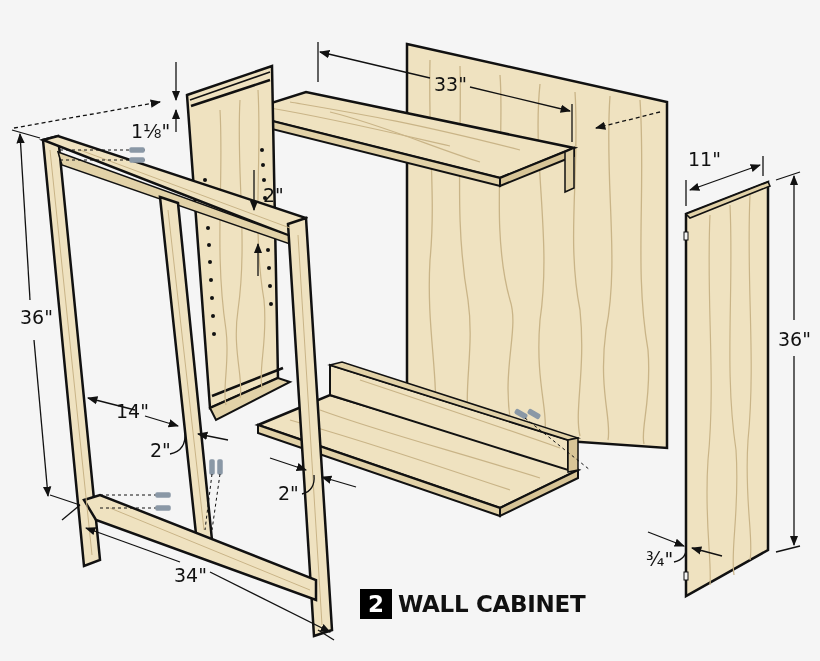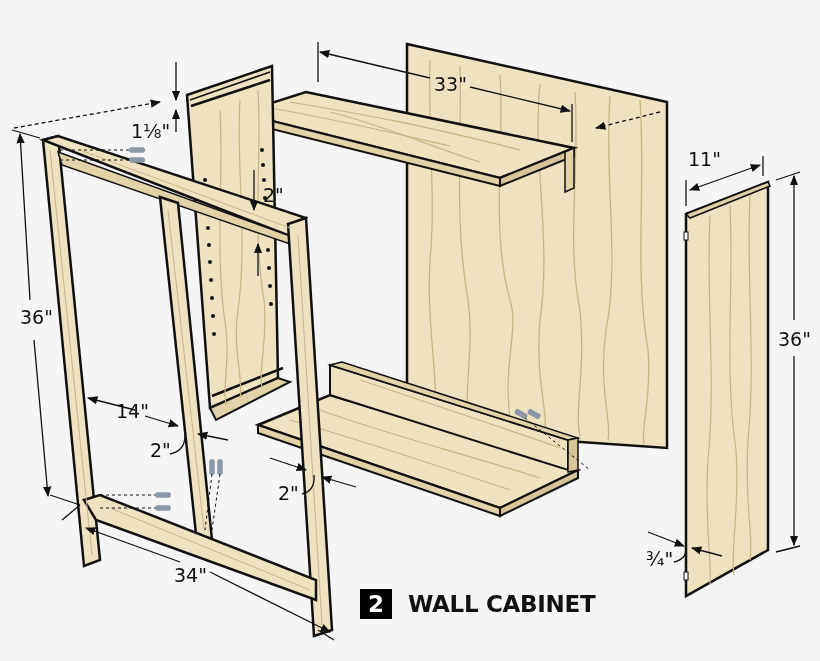--- a/index.html
+++ b/index.html
@@ -1,21 +1,21 @@
 <!DOCTYPE html>
 <html><head>
 <meta charset="utf-8">
 <style>
   html, body { margin: 0; padding: 0; }
   body { width: 820px; height: 661px; background: #f5f5f5; position: relative; overflow: hidden; font-family: "DejaVu Sans", sans-serif; }
   svg { position: absolute; left: 0; top: 0; }
   .dim { font-family: "DejaVu Sans", sans-serif; font-size: 19px; fill: #111; }
   .title-wrap { position: absolute; left: 360px; top: 589px; display: flex; align-items: center; }
   .badge { background: #000; color: #fff; font-family: "DejaVu Sans", sans-serif; font-weight: bold; font-size: 23px; width: 32px; height: 30px; display: flex; align-items: center; justify-content: center; }
-  .title { font-family: "DejaVu Sans", sans-serif; font-weight: bold; font-size: 23px; color: #111; margin-left: 16px; letter-spacing: -0.3px; }
+  .title { font-family: "DejaVu Sans", sans-serif; font-weight: bold; font-size: 23px; color: #111; margin-left: 6px; letter-spacing: -0.3px; }
 </style>
 </head>
 <body>
 
 <svg width="820" height="661" viewBox="0 0 820 661">
   <defs>
     <marker id="arr" viewBox="0 0 10 10" refX="9" refY="5" markerWidth="8" markerHeight="8" orient="auto-start-reverse">
       <path d="M0,1 L10,5 L0,9 z" fill="#111"></path>
     </marker>
   </defs>

